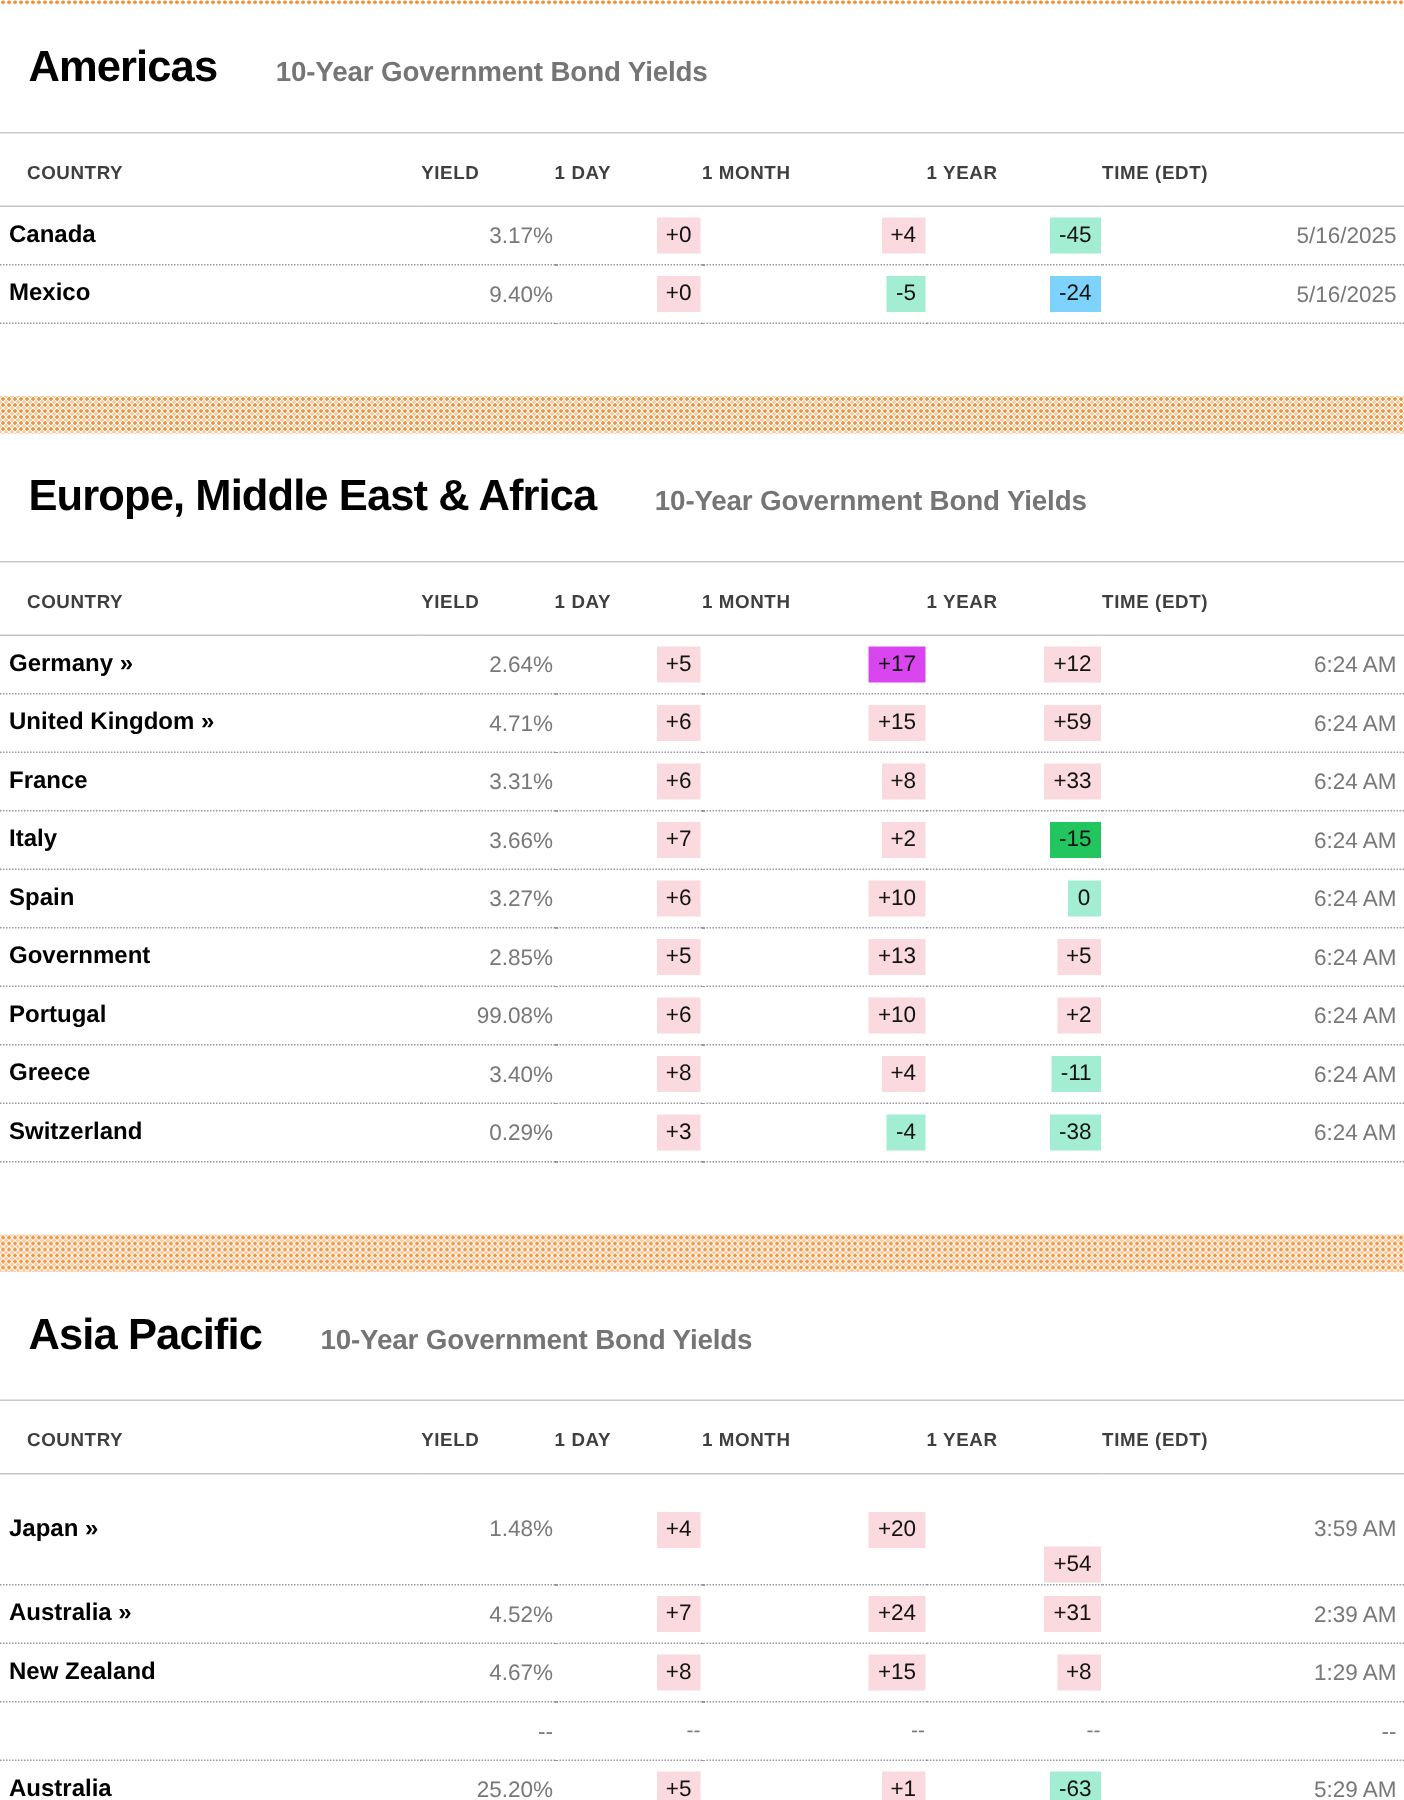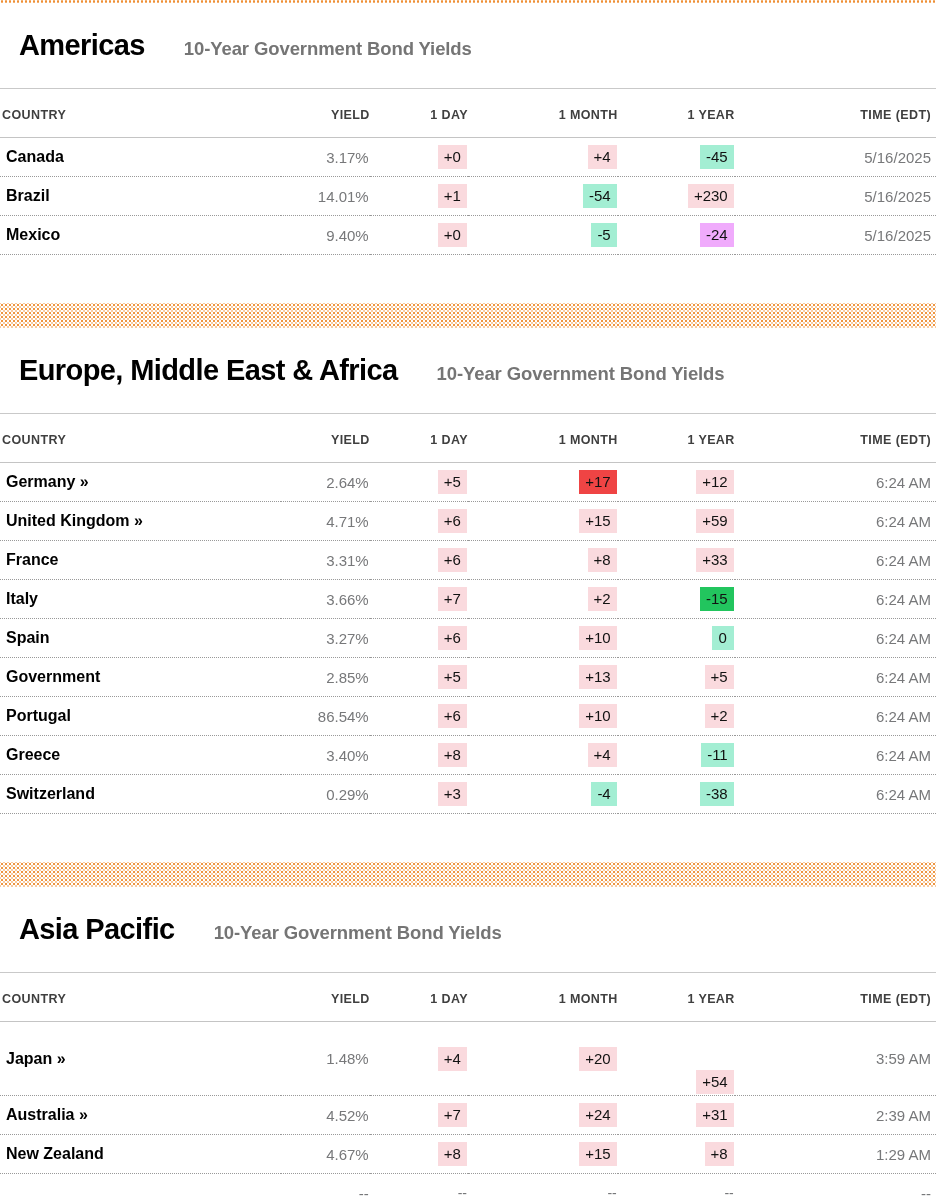--- a/index.html
+++ b/index.html
@@ -56,26 +56,26 @@
   col.col-yield{width:9.5%;}
   col.col-day{width:10.5%;}
   col.col-month{width:16%;}
   col.col-year{width:12.5%;}
   col.col-time{width:21.5%;}
   thead th{
     font-size:12.5px;
     font-weight:700;
     color:#3f3f3f;
     letter-spacing:0.4px;
-    text-align:right;
+    text-align:left;
     padding:19px 0 15px;
     border-bottom:1px solid #c4c4c4;
     white-space:nowrap;
   }
-  thead th.first{text-align:left;padding-left:2px;}
+  thead th.first{text-align:left;padding-left:18px;}
   thead th.last{padding-right:5px;}
   tbody td{
     border-bottom:1px dotted #999;
     height:36px;
     vertical-align:middle;
     white-space:nowrap;
   }
   td.c-country{
     font-weight:700;
     font-size:16px;
@@ -141,33 +141,25 @@
     <tbody>
         <tr>
           <td class="c-country">Canada</td>
           <td class="c-num">3.17%</td>
           <td class="c-chg"><span class="chip" style="background-color: rgb(250, 218, 222);">+0</span></td>
           <td class="c-chg"><span class="chip" style="background-color: rgb(250, 218, 222);">+4</span></td>
           <td class="c-chg"><span class="chip" style="background-color: rgb(163, 238, 211);">-45</span></td>
           <td class="c-time">5/16/2025</td>
         </tr>
         <tr>
-          <td class="c-country">Brazil</td>
-          <td class="c-num">14.01%</td>
-          <td class="c-chg"><span class="chip" style="background-color: rgb(250, 218, 222);">+1</span></td>
-          <td class="c-chg"><span class="chip" style="background-color: rgb(163, 238, 211);">-54</span></td>
-          <td class="c-chg"><span class="chip" style="background-color: rgb(250, 218, 222);">+230</span></td>
-          <td class="c-time">5/16/2025</td>
-        </tr>
-        <tr>
           <td class="c-country">Mexico</td>
           <td class="c-num">9.40%</td>
           <td class="c-chg"><span class="chip" style="background-color: rgb(250, 218, 222);">+0</span></td>
           <td class="c-chg"><span class="chip" style="background-color: rgb(163, 238, 211);">-5</span></td>
-          <td class="c-chg"><span class="chip" style="background-color: #f0abfc;">-24</span></td>
+          <td class="c-chg"><span class="chip" style="background-color: #7dd3fc;">-24</span></td>
           <td class="c-time">5/16/2025</td>
         </tr>
       </tbody>
   </table>
 </section>
 
 <div class="separator-band"></div>
 
 <section>
   <div class="section-head">
@@ -191,21 +183,21 @@
         <th>1 MONTH</th>
         <th>1 YEAR</th>
         <th class="last">TIME (EDT)</th>
       </tr>
     </thead>
     <tbody>
         <tr>
           <td class="c-country is-link">Germany »</td>
           <td class="c-num">2.64%</td>
           <td class="c-chg"><span class="chip" style="background-color: rgb(250, 218, 222);">+5</span></td>
-          <td class="c-chg"><span class="chip" style="background-color: #ef4444;">+17</span></td>
+          <td class="c-chg"><span class="chip" style="background-color: #d946ef;">+17</span></td>
           <td class="c-chg"><span class="chip" style="background-color: rgb(250, 218, 222);">+12</span></td>
           <td class="c-time">6:24 AM</td>
         </tr>
         <tr>
           <td class="c-country is-link">United Kingdom »</td>
           <td class="c-num">4.71%</td>
           <td class="c-chg"><span class="chip" style="background-color: rgb(250, 218, 222);">+6</span></td>
           <td class="c-chg"><span class="chip" style="background-color: rgb(250, 218, 222);">+15</span></td>
           <td class="c-chg"><span class="chip" style="background-color: rgb(250, 218, 222);">+59</span></td>
           <td class="c-time">6:24 AM</td>
@@ -237,21 +229,21 @@
         <tr>
           <td class="c-country">Government</td>
           <td class="c-num">2.85%</td>
           <td class="c-chg"><span class="chip" style="background-color: rgb(250, 218, 222);">+5</span></td>
           <td class="c-chg"><span class="chip" style="background-color: rgb(250, 218, 222);">+13</span></td>
           <td class="c-chg"><span class="chip" style="background-color: rgb(250, 218, 222);">+5</span></td>
           <td class="c-time">6:24 AM</td>
         </tr>
         <tr>
           <td class="c-country">Portugal</td>
-          <td class="c-num">86.54%</td>
+          <td class="c-num">99.08%</td>
           <td class="c-chg"><span class="chip" style="background-color: rgb(250, 218, 222);">+6</span></td>
           <td class="c-chg"><span class="chip" style="background-color: rgb(250, 218, 222);">+10</span></td>
           <td class="c-chg"><span class="chip" style="background-color: rgb(250, 218, 222);">+2</span></td>
           <td class="c-time">6:24 AM</td>
         </tr>
         <tr>
           <td class="c-country">Greece</td>
           <td class="c-num">3.40%</td>
           <td class="c-chg"><span class="chip" style="background-color: rgb(250, 218, 222);">+8</span></td>
           <td class="c-chg"><span class="chip" style="background-color: rgb(250, 218, 222);">+4</span></td>

